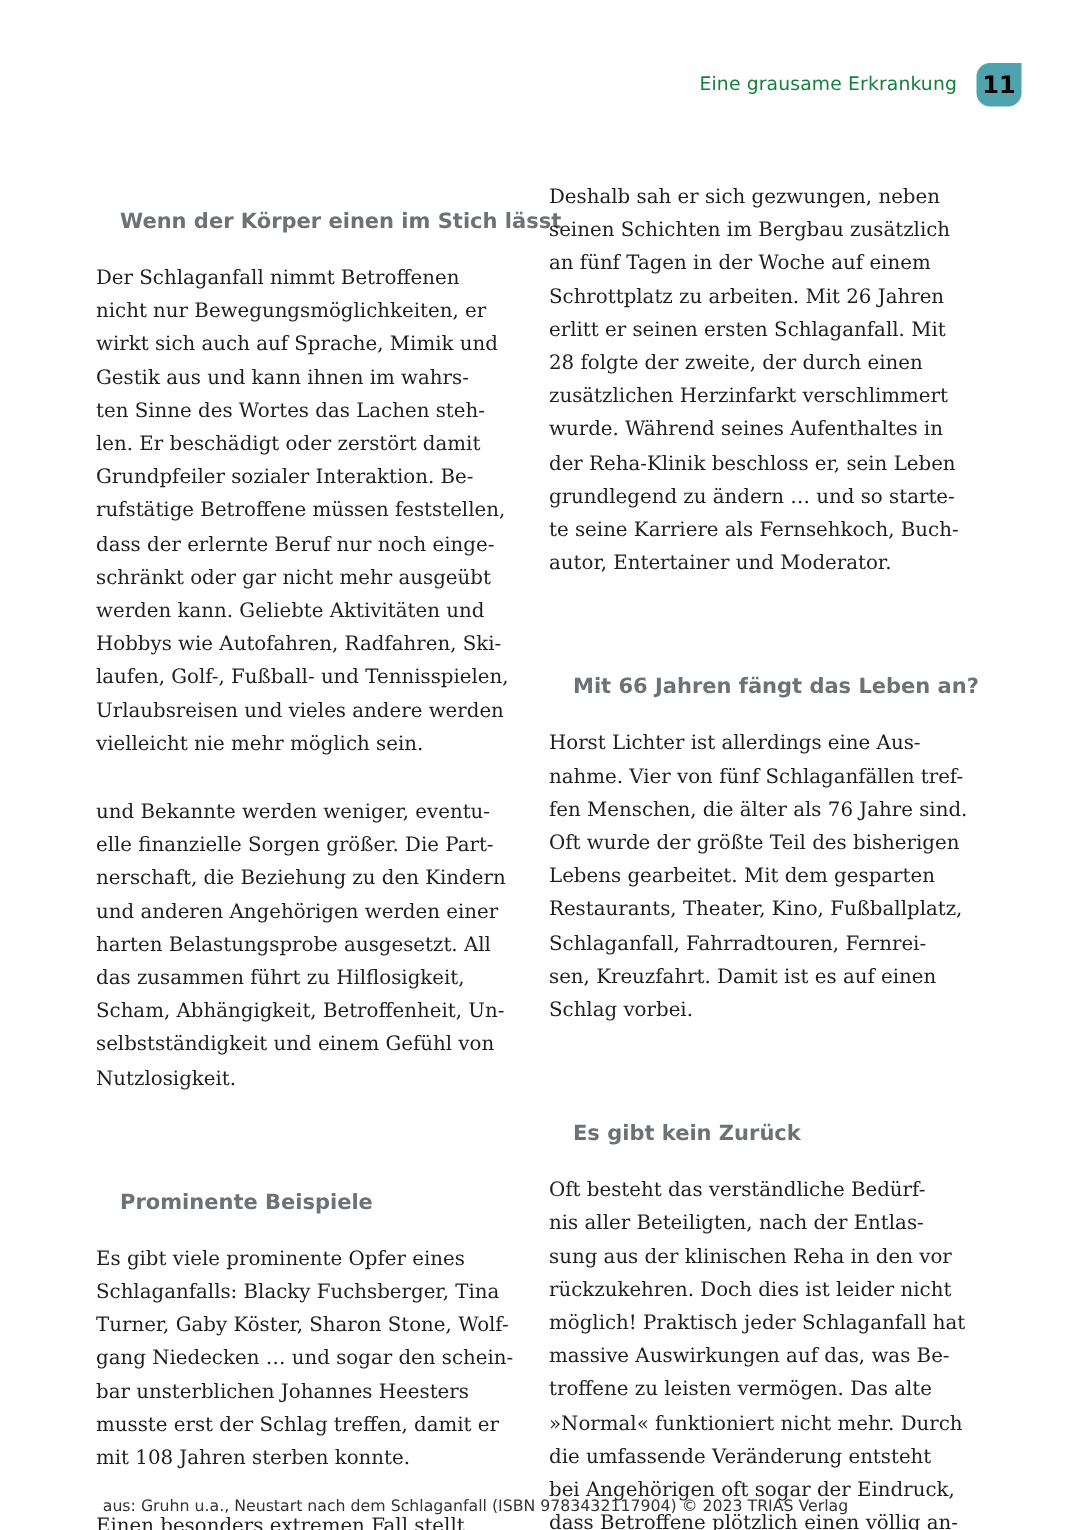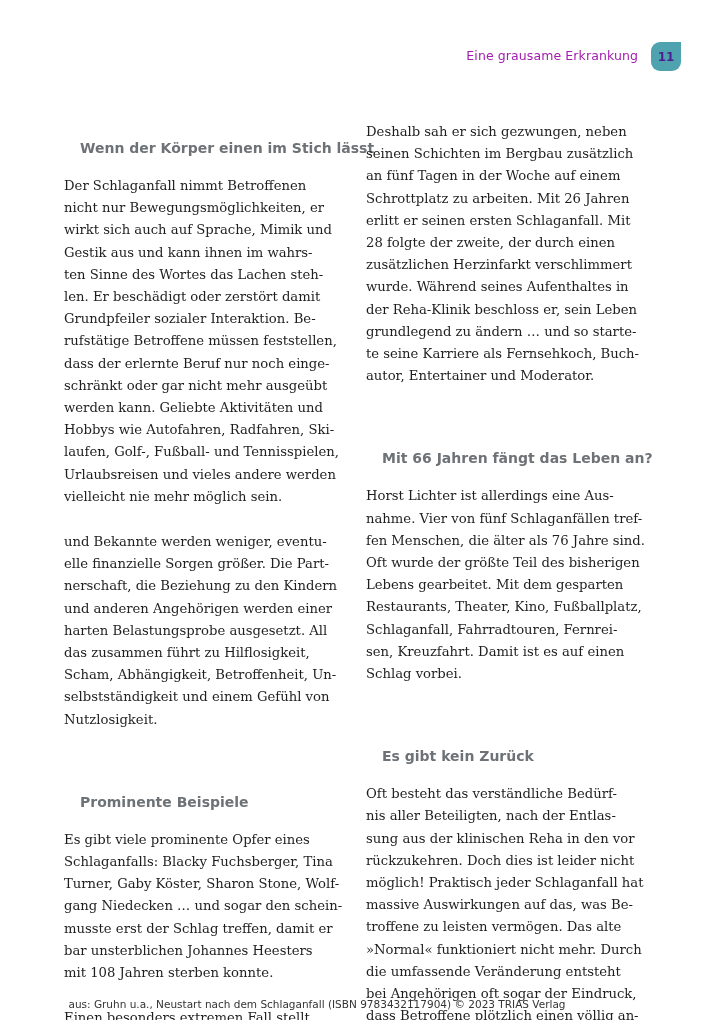--- a/index.html
+++ b/index.html
@@ -1,28 +1,28 @@
 <!DOCTYPE html>
 <html><head>
 <meta charset="utf-8">
 <style>
   html, body { margin: 0; padding: 0; background: #ffffff; }
   body { width: 723px; height: 1020px; position: relative; overflow: hidden; }
   .page { position: absolute; left: 0; top: 0; width: 723px; height: 1020px; background: #fff; }
 
   .running-head {
     position: absolute; top: 48px; right: 85px;
-    font-family: "DejaVu Sans", sans-serif; font-size: 12.5px; color: #a21caf;
+    font-family: "DejaVu Sans", sans-serif; font-size: 12.5px; color: #15803d;
     letter-spacing: 0.1px;
   }
   .page-badge {
     position: absolute; top: 42px; left: 651px; width: 30px; height: 29px;
-    background: #4fa3ae; color: #4c1d95;
+    background: #4fa3ae; color: #000000;
     border-radius: 9px 0 9px 9px;
-    font-family: "DejaVu Sans", sans-serif; font-weight: bold; font-size: 12px;
+    font-family: "DejaVu Sans", sans-serif; font-weight: bold; font-size: 16px;
     display: flex; align-items: center; justify-content: center;
   }
 
   .col { position: absolute; top: 121px; width: 283px; }
   .col-left { left: 64px; }
   .col-right { left: 366px; }
 
   .h {
     font-family: "DejaVu Sans", sans-serif; font-size: 14px; color: #6d7276;
     line-height: 22px; margin: 16px; white-space: nowrap;
@@ -81,22 +81,22 @@
         <span class="line">selbstständigkeit und einem Gefühl von</span>
         <span class="line">Nutzlosigkeit.</span>
       </div>
     <div class="gap-big"></div>
     <h3 class="h">Prominente Beispiele</h3>
     <div class="p">
         <span class="line">Es gibt viele prominente Opfer eines</span>
         <span class="line">Schlaganfalls: Blacky Fuchsberger, Tina</span>
         <span class="line">Turner, Gaby Köster, Sharon Stone, Wolf-</span>
         <span class="line">gang Niedecken … und sogar den schein-</span>
+        <span class="line">bar unsterblichen Johannes Heesters</span>
         <span class="line">musste erst der Schlag treffen, damit er</span>
-        <span class="line">bar unsterblichen Johannes Heesters</span>
         <span class="line">mit 108 Jahren sterben konnte.</span>
       </div>
     <div class="gap"></div>
     <div class="p">
         <span class="line">Einen besonders extremen Fall stellt</span>
         <span class="line">Horst Lichter dar: Er heiratete im Alter</span>
         <span class="line">von 19 Jahren, kaufte ein Haus und geriet</span>
       </div>
   </div>
 

